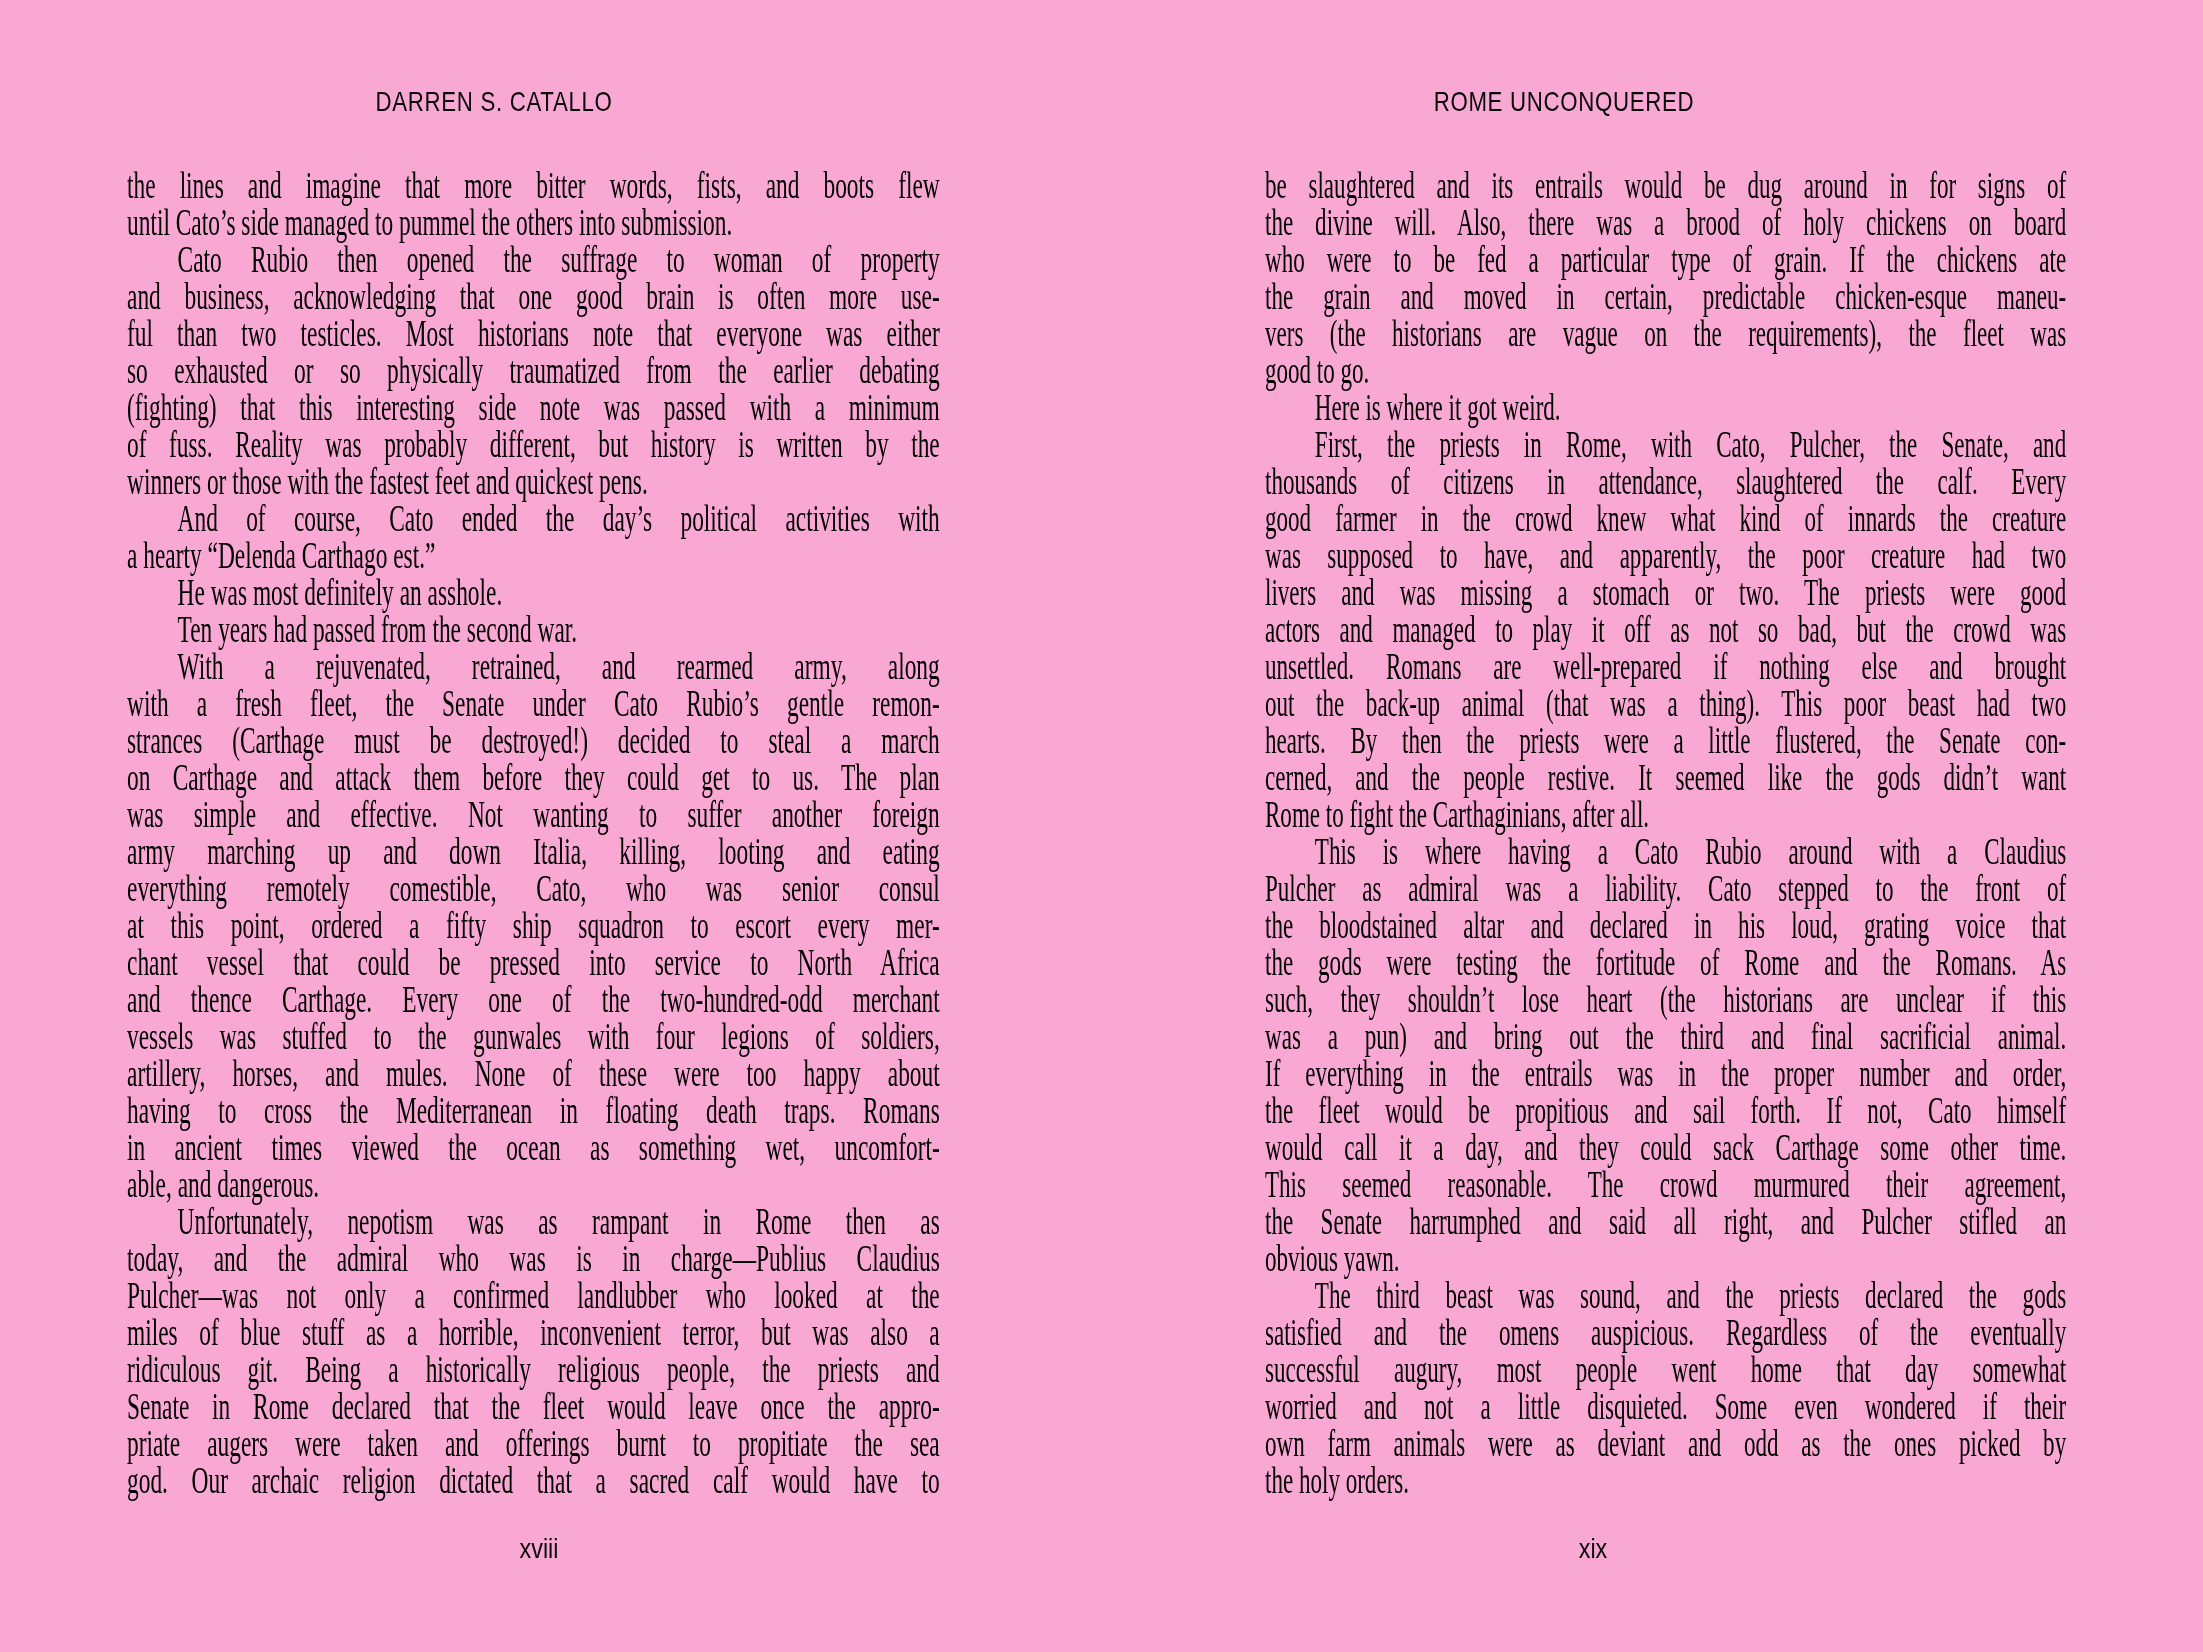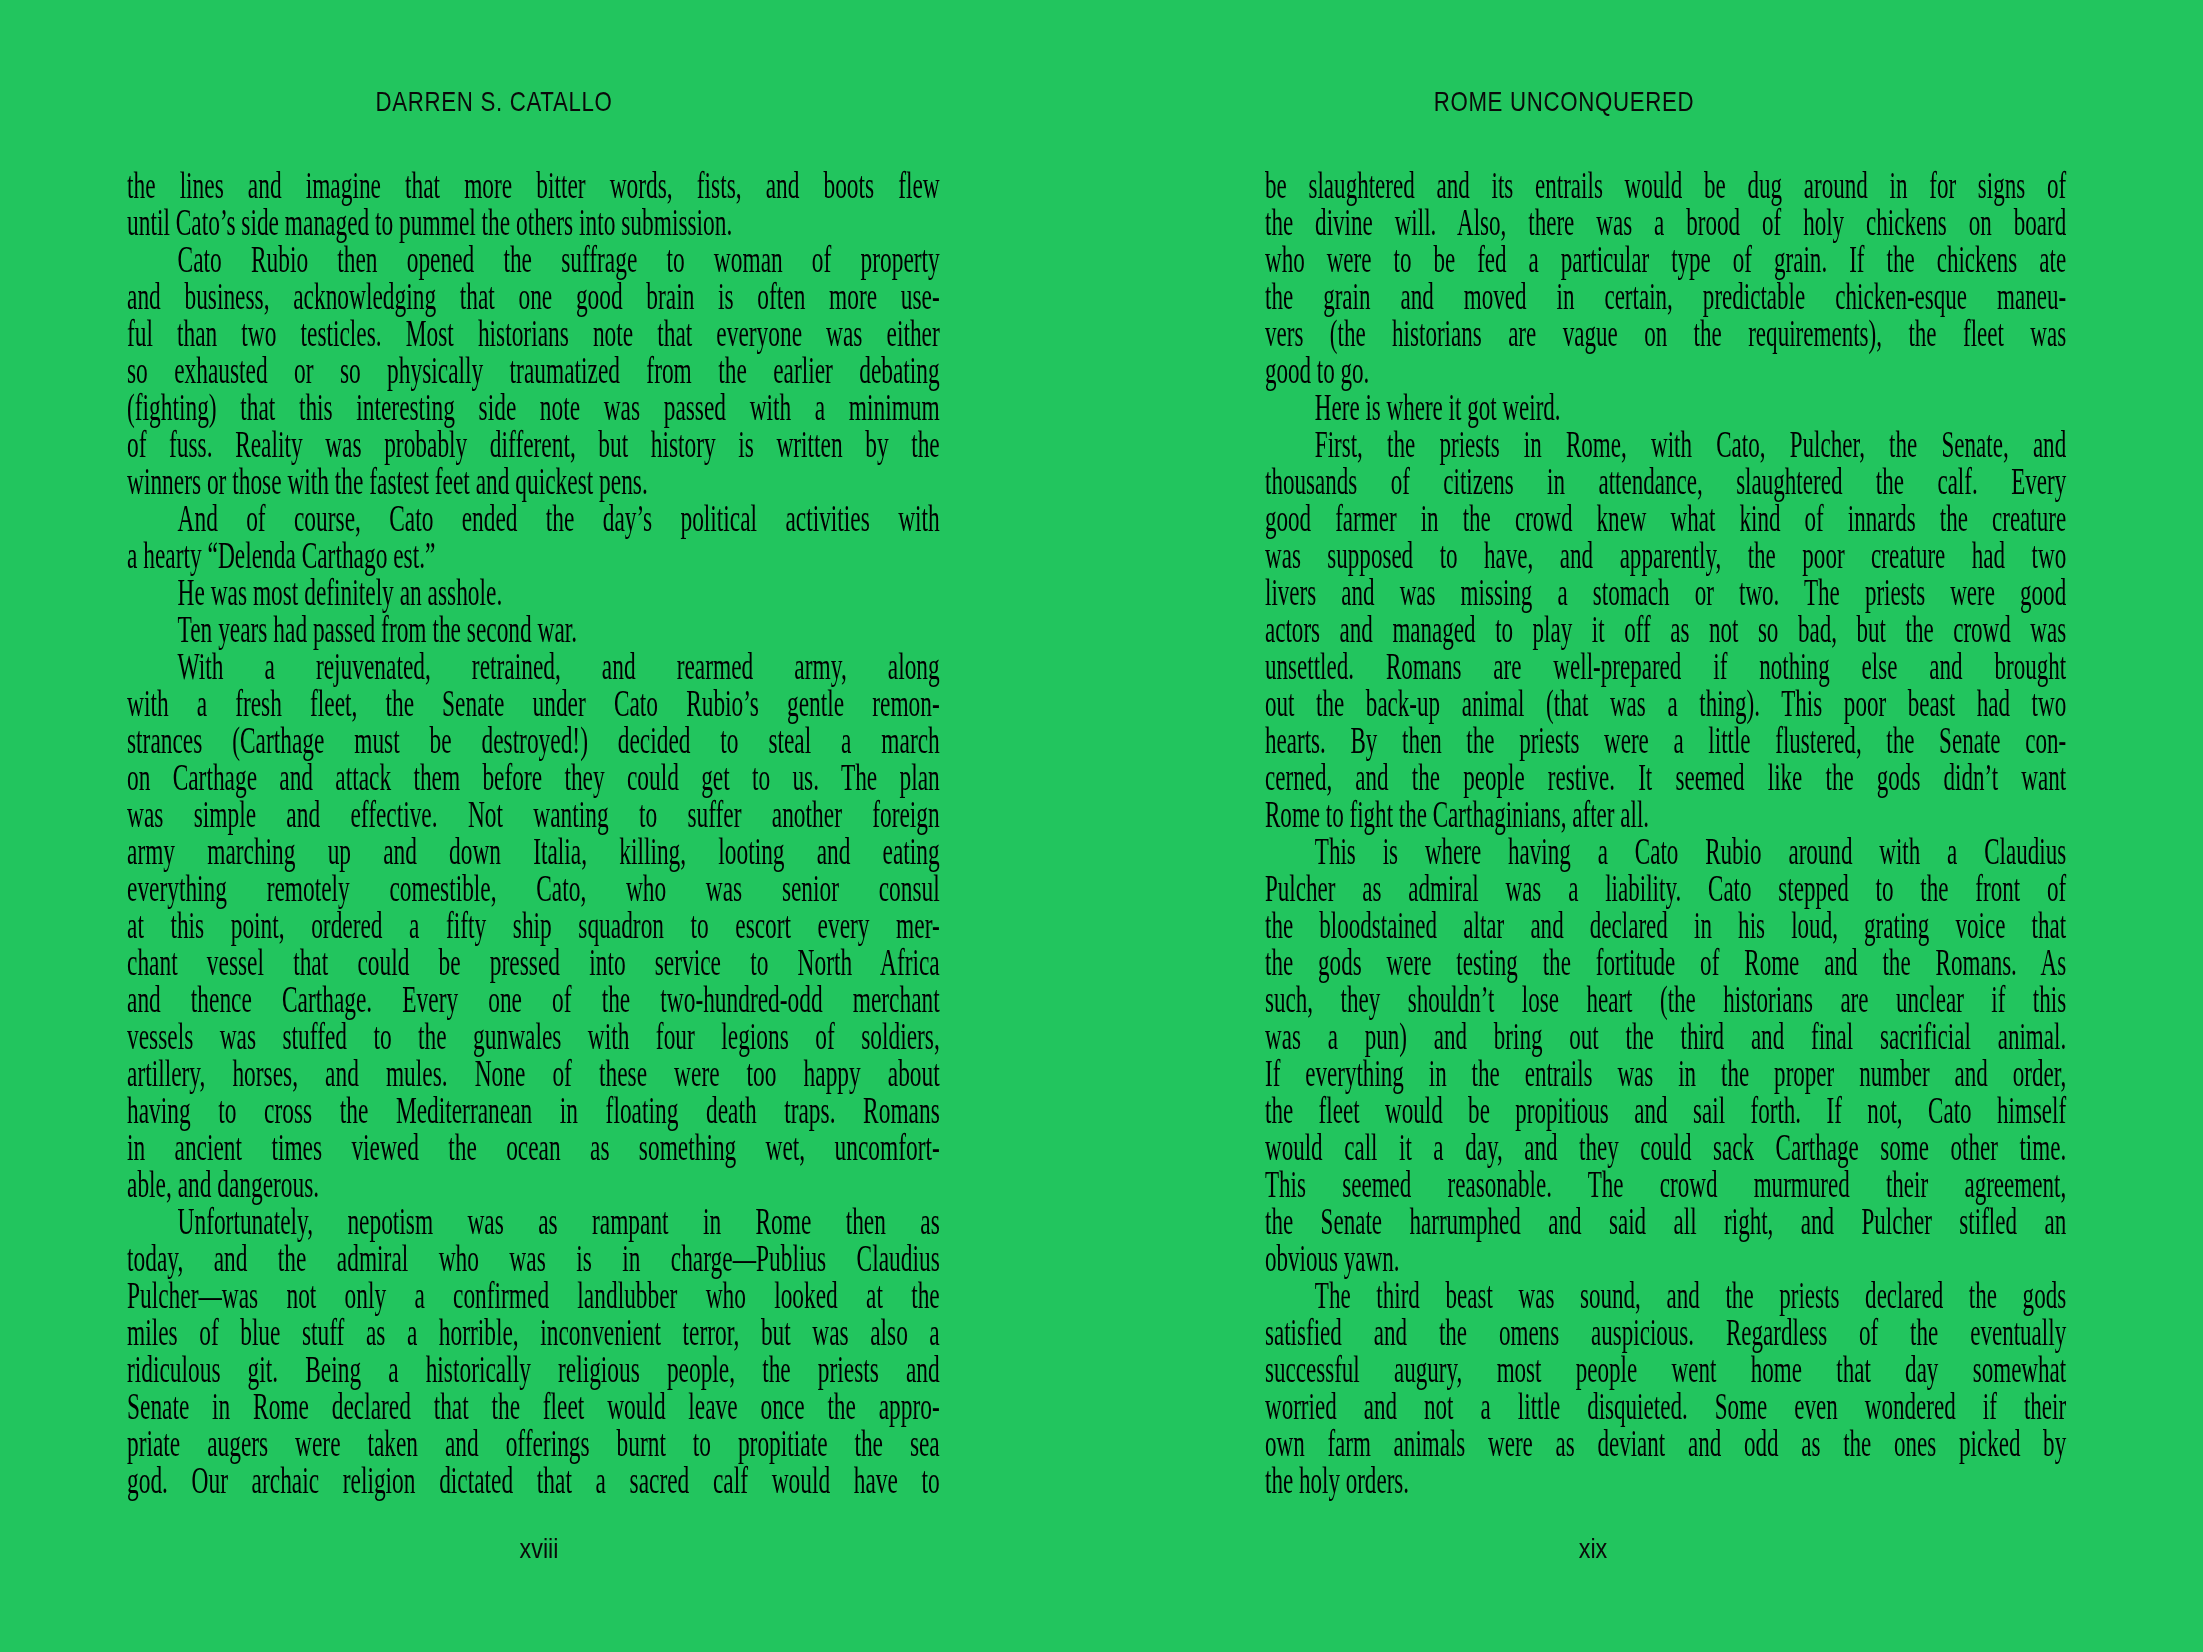--- a/index.html
+++ b/index.html
@@ -4,21 +4,21 @@
 <style>
   html, body {
     margin: 0;
     padding: 0;
     background: #ffffff;
   }
   .spread {
     position: relative;
     width: 2204px;
     height: 1653px;
-    background: #22c55e;
+    background: #f9a8d4;
     overflow: hidden;
     color: #000;
   }
   .running-header {
     position: absolute;
     top: 87px;
     font-family: "Liberation Sans", "DejaVu Sans", sans-serif;
     font-size: 28.5px;
     line-height: 28.5px;
     letter-spacing: 0.9px;

